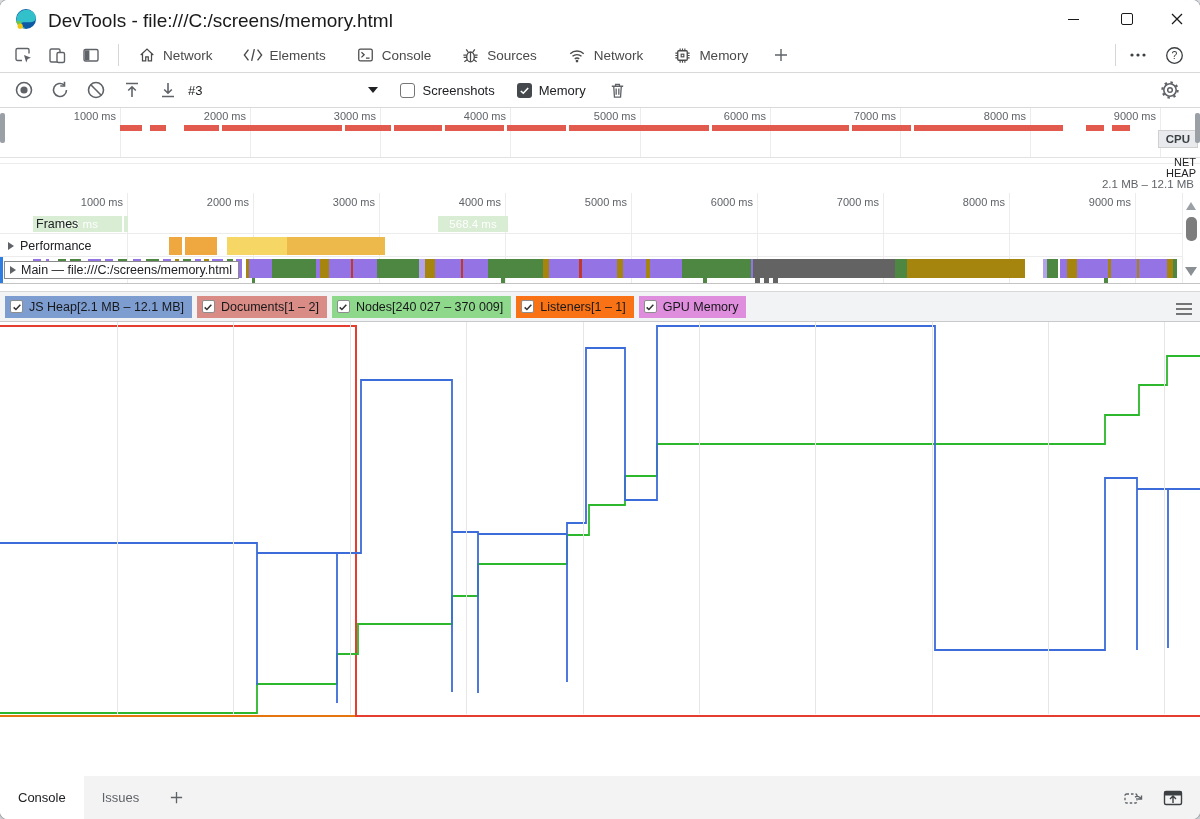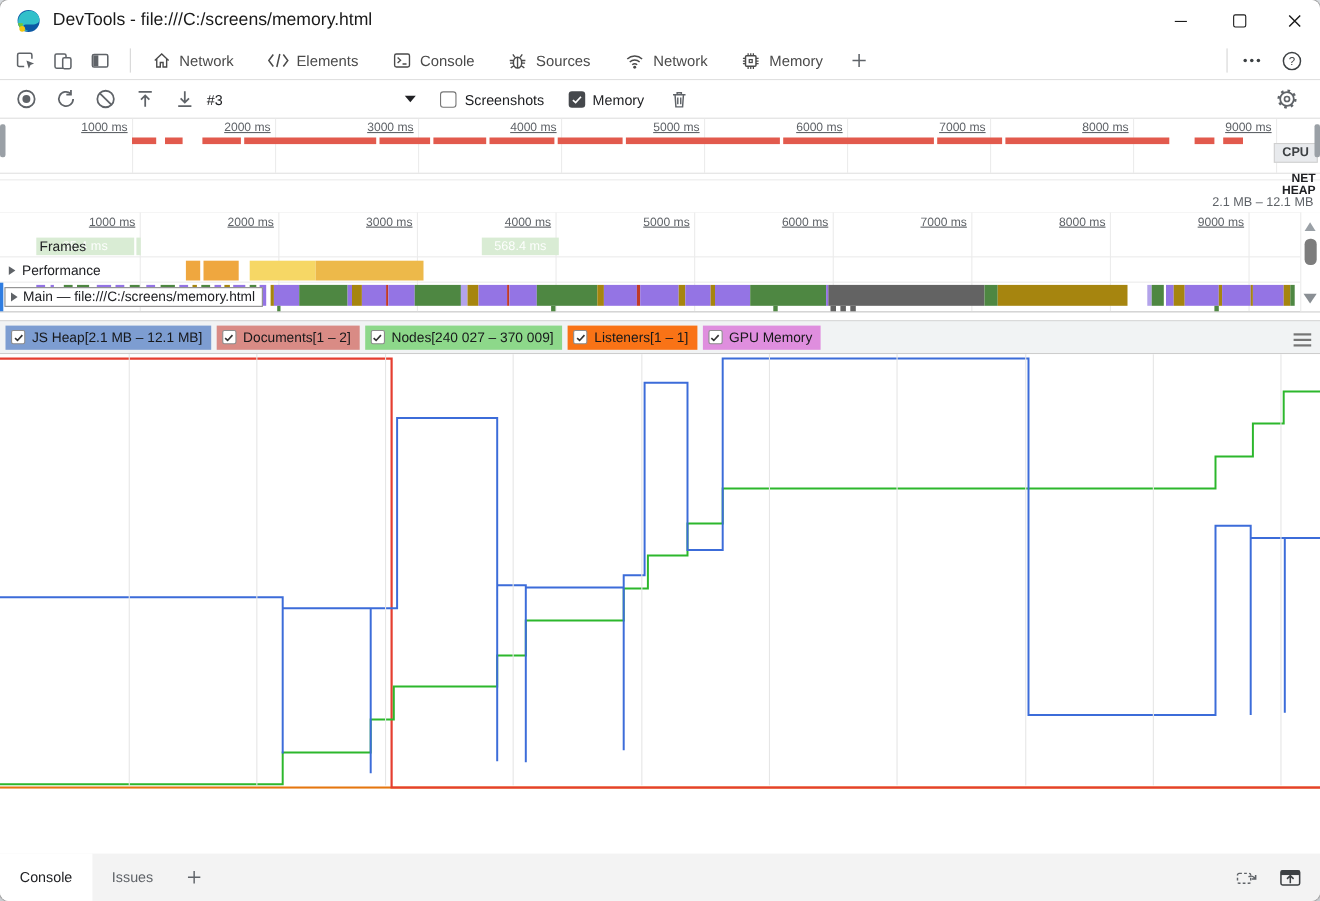--- a/index.html
+++ b/index.html
@@ -1,21 +1,21 @@
 <!DOCTYPE html>
 <html><head>
 <meta charset="utf-8">
 <style>
   html,body{margin:0;padding:0;background:#dfe3e8;font-family:"Liberation Sans",sans-serif;}
   .window{position:relative;width:1200px;height:819px;background:#fff;border-radius:8px;overflow:hidden;
           box-shadow:0 0 0 1px #a9a9a9, 0 8px 24px rgba(0,0,0,.25);}
   .abs{position:absolute;}
   
   #titlebar{left:0;top:0;width:1200px;height:38px;background:#fff;}
-  #titlebar .title{position:absolute;left:48px;top:10px;font-size:16px;color:#1a1a1a;}
+  #titlebar .title{position:absolute;left:48px;top:10px;font-size:19px;color:#1a1a1a;}
   .winbtn{position:absolute;top:0;width:46px;height:38px;display:flex;align-items:center;justify-content:center;}
   
   #tabbar{left:0;top:38px;width:1200px;height:35px;background:#fff;border-bottom:1px solid #d9d9d9;
           display:flex;align-items:stretch;box-sizing:border-box;}
   .tb-icons{display:flex;align-items:center;padding:0 6px 0 6px;}
   .tb-icons .icbtn{width:34px;height:28px;display:flex;align-items:center;justify-content:center;}
   .tb-sep{width:1px;height:22px;background:#d6d6d6;align-self:center;margin:0 4px;}
   .tab{position:relative;display:flex;align-items:center;gap:7px;padding:0 15px;font-size:13.5px;color:#4a4a4a;}
   .tab .lbl{white-space:nowrap;}
   .tab.active{color:#111;}
@@ -29,29 +29,29 @@
   .sess{font-size:13px;color:#202124;margin:0 6px 0 2px;}
   .ddtri{width:0;height:0;border-left:5px solid transparent;border-right:5px solid transparent;border-top:6px solid #202124;margin-left:160px;}
   .ckrow{display:flex;align-items:center;gap:7px;margin-left:22px;font-size:13px;color:#202124;}
   .ckbox{width:15px;height:15px;border-radius:3px;box-sizing:border-box;}
   .ckbox.off{border:1.5px solid #767676;background:#fff;}
   .ckbox.on{background:#45484c;display:flex;align-items:center;justify-content:center;}
   .gearbox{margin-left:auto;margin-right:12px;}
   
   #overview{left:0;top:108px;width:1200px;height:85px;background:#fff;border-bottom:1px solid #cfcfcf;box-sizing:content-box;}
   .ovlabel-row{position:absolute;left:0;top:2px;width:1200px;height:14px;}
-  .ticklabel{position:absolute;top:0;font-size:11px;color:#5f6368;white-space:nowrap;text-decoration:underline;}
+  .ticklabel{position:absolute;top:0;font-size:11px;color:#5f6368;white-space:nowrap;}
   .vline{position:absolute;top:0;bottom:0;width:1px;}
   #ov-red{position:absolute;left:0;top:17px;width:1200px;height:6px;}
   .seg{position:absolute;top:0;bottom:0;}
   .ov-div1{position:absolute;left:0;top:49px;width:1200px;height:1px;background:#e2e2e2;}
   .ov-div2{position:absolute;left:0;top:55px;width:1200px;height:1px;background:#ececec;}
   .cpu-badge{position:absolute;right:2px;top:22px;background:#e8eaed;color:#3c4043;font-weight:bold;
              font-size:11.5px;padding:2px 7px;border:1px solid #d0d0d0;}
-  .net-lab,.heap-lab{position:absolute;right:4px;font-size:11px;font-weight:bold;color:#202124;}
+  .net-lab,.heap-lab{position:absolute;right:4px;font-size:11px;font-weight:normal;color:#202124;}
   .heap-range{position:absolute;right:4px;top:70px;font-size:11.5px;color:#5f6368;background:rgba(255,255,255,.85);padding:0 2px;}
   .ov-handle{position:absolute;width:5px;height:30px;top:5px;background:#9aa0a6;border-radius:2px;}
   
   #tracks{left:0;top:193px;width:1200px;height:90px;background:#fff;border-bottom:1px solid #c4c4c4;box-sizing:content-box;}
   .rowline{position:absolute;left:0;width:1183px;height:1px;background:#ececec;}
   .track-label{position:absolute;font-size:12.5px;color:#202124;white-space:nowrap;}
   .tri{display:inline-block;width:0;height:0;border-top:4.5px solid transparent;border-bottom:4.5px solid transparent;border-left:6px solid #5f6368;margin-right:6px;}
   .badge{position:absolute;top:23px;height:16px;background:#d9ecd4;color:rgba(255,255,255,.95);
          font-size:11.5px;display:flex;align-items:center;justify-content:center;white-space:nowrap;}
   #i-bars{position:absolute;left:0;top:44px;width:1200px;height:18px;}

